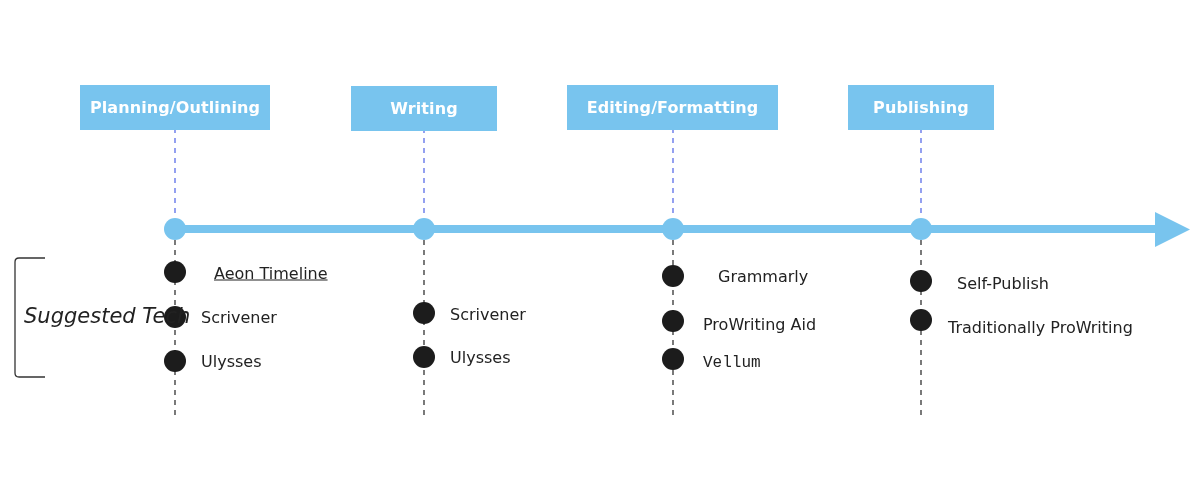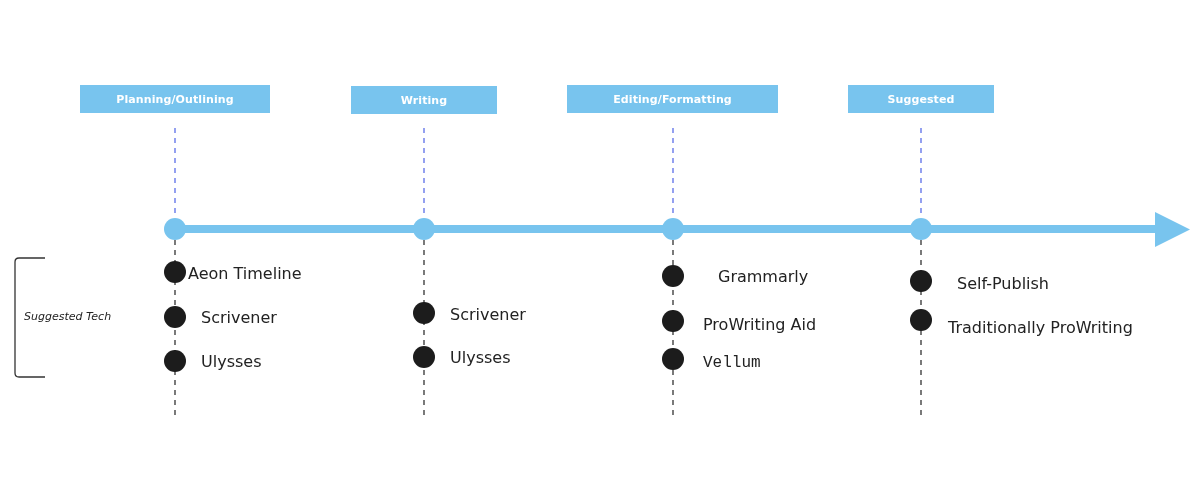--- a/index.html
+++ b/index.html
@@ -1,25 +1,25 @@
 <!DOCTYPE html>
 <html><head>
   <meta charset="utf-8">
   <style>
     html, body { margin: 0; padding: 0; background: #ffffff; }
     body { width: 1200px; height: 499px; position: relative; overflow: hidden;
            font-family: "DejaVu Sans", "Liberation Sans", sans-serif; }
     #diagram { position: absolute; left: 0; top: 0; width: 1200px; height: 499px; }
-    .phase-box { position: absolute; top: 85px; height: 28px; background: #78c4ee;
+    .phase-box { position: absolute; top: 85px; height: 45px; background: #78c4ee;
                  display: flex; align-items: center; justify-content: center;
-                 color: #ffffff; font-weight: bold; font-size: 11px; letter-spacing: 0.1px; }
+                 color: #ffffff; font-weight: bold; font-size: 16px; letter-spacing: 0.1px; }
     .tool-label { position: absolute; font-size: 16px; color: #222222; white-space: nowrap;
                   transform: translateY(-50%); }
     .bracket-label { position: absolute; left: 24px; top: 316px; transform: translateY(-50%);
-                     font-style: italic; font-size: 11px; color: #222222; white-space: nowrap; }
+                     font-style: italic; font-size: 21px; color: #222222; white-space: nowrap; }
   </style>
 </head>
 <body>
 
 <div id="diagram">
   <svg id="lines" width="1200" height="499" style="position:absolute;left:0;top:0;">
 
     <path d="M45 258 L19 258 Q15 258 15 262 L15 373 Q15 377 19 377 L45 377" fill="none" stroke="#333333" stroke-width="1.3"></path>
 
     <line x1="175" y1="229" x2="1160" y2="229" stroke="#78c4ee" stroke-width="8"></line>
@@ -53,26 +53,26 @@
   <div class="phase-box" style="left:80px;width:190px;">
     <span>Planning/Outlining</span>
   </div>
   <div class="phase-box" style="left:567px;width:211px;">
     <span>Editing/Formatting</span>
   </div>
   <div class="phase-box" style="left:351px;width:146px;top:86px;">
     <span>Writing</span>
   </div>
   <div class="phase-box" style="left:848px;width:146px;">
-    <span>Suggested</span>
+    <span>Publishing</span>
   </div>
 
   <div class="bracket-label">Suggested Tech</div>
 
-  <div class="tool-label" style="left:188px;top:273px;">Aeon Timeline</div>
+  <div class="tool-label" style="left:214px;top:273px;text-decoration:underline;">Aeon Timeline</div>
   <div class="tool-label" style="left:201px;top:317px;">Scrivener</div>
   <div class="tool-label" style="left:201px;top:361px;">Ulysses</div>
 
   <div class="tool-label" style="left:450px;top:314px;">Scrivener</div>
   <div class="tool-label" style="left:450px;top:357px;">Ulysses</div>
 
   <div class="tool-label" style="left:718px;top:276px;">Grammarly</div>
   <div class="tool-label" style="left:703px;top:324px;">ProWriting Aid</div>
   <div class="tool-label" style="left:703px;top:363px;font-family:Liberation Mono, monospace;">Vellum</div>
 

